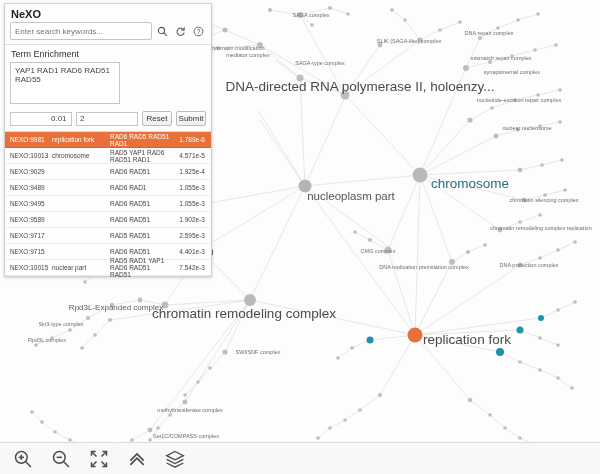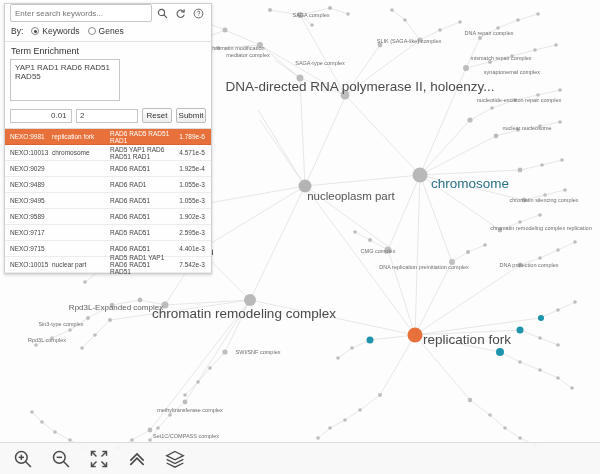--- a/index.html
+++ b/index.html
@@ -551,20 +551,21 @@
     <div class="net-label xl" style="left:244px;top:313px;">chromatin remodeling complex</div>
     <div class="net-label md" style="left:116px;top:307px;">Rpd3L-Expanded complex</div>
     <div class="net-label" style="left:61px;top:324px;">Sin3-type complex</div>
     <div class="net-label" style="left:47px;top:340px;">Rpd3L complex</div>
     <div class="net-label" style="left:258px;top:352px;">SWI/SNF complex</div>
     <div class="net-label" style="left:190px;top:410px;">methyltransferase complex</div>
     <div class="net-label" style="left:186px;top:436px;">Set1C/COMPASS complex</div>
   </div>
 
   <div id="panel">
+    <div id="panel-title">NeXO</div>
 
     <div class="search-row">
       <input class="search-input" type="text" placeholder="Enter search keywords..." style="">
       <div class="icon-btn">
         <svg width="11" height="11" viewBox="0 0 16 16" fill="none" stroke="#555" stroke-width="1.6">
           <circle cx="6.5" cy="6.5" r="4.5"></circle>
             <line x1="10" y1="10" x2="14.5" y2="14.5"></line>
         </svg>
       </div>
       <div class="icon-btn">
@@ -575,31 +576,20 @@
       </div>
       <div class="icon-btn">
         <svg width="11" height="11" viewBox="0 0 16 16" fill="none" stroke="#555" stroke-width="1.3">
           <circle cx="8" cy="8" r="6.4"></circle>
           <path d="M6.3 6.2a1.8 1.8 0 1 1 2.2 2.1v1.1" stroke-width="1.2"></path>
           <circle cx="8.3" cy="11.4" r="0.7" fill="#555" stroke="none"></circle>
         </svg>
       </div>
     </div>
 
-    <div class="by-row">
-      <span>By:</span>
-      <span class="radio-wrap">
-        <span class="radio checked"></span>
-        <span>Keywords</span>
-      </span>
-      <span class="radio-wrap">
-        <span class="radio"></span>
-        <span>Genes</span>
-      </span>
-    </div>
 
     <div class="sec-divider"></div>
 
     <div class="sec-title">Term Enrichment</div>
     <textarea class="term-box" style="">YAP1 RAD1 RAD6 RAD51 RAD55</textarea>
 
     <div class="params-row">
       <input class="param-input a" type="text" value="0.01" style="">
       <input class="param-input b" type="text" value="2" style="">
       <div class="btn">Reset</div>

